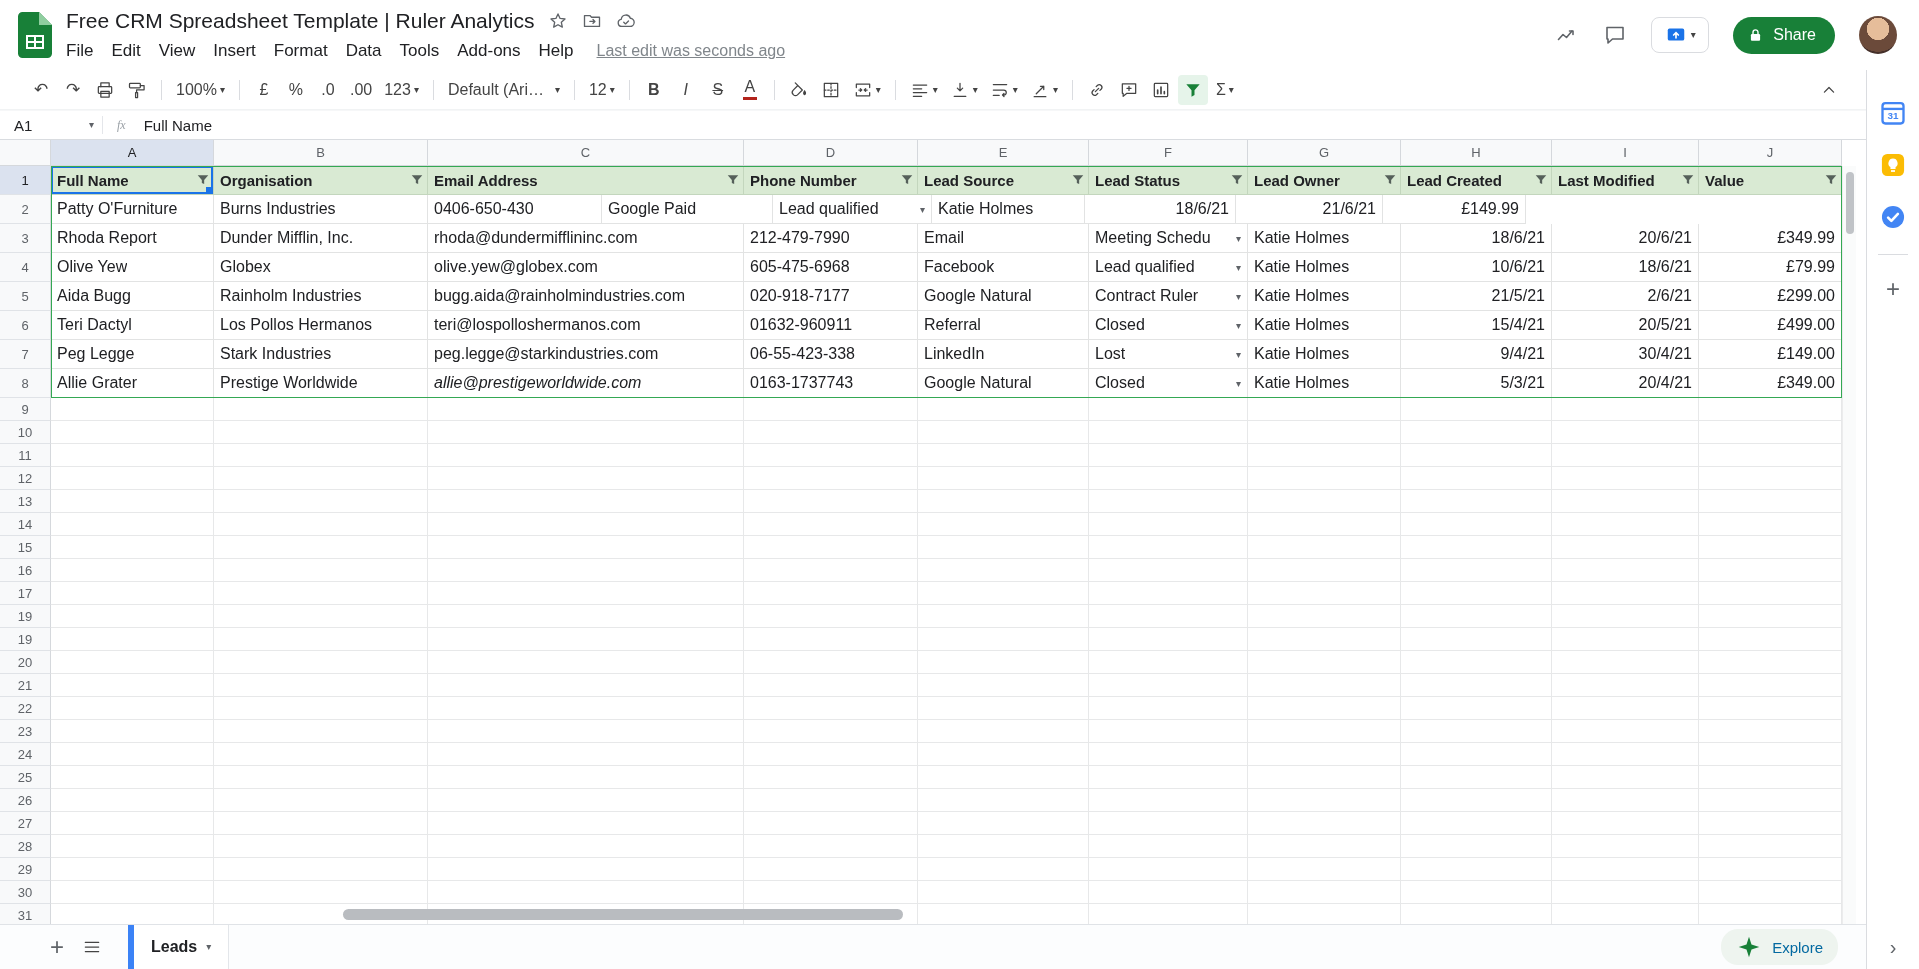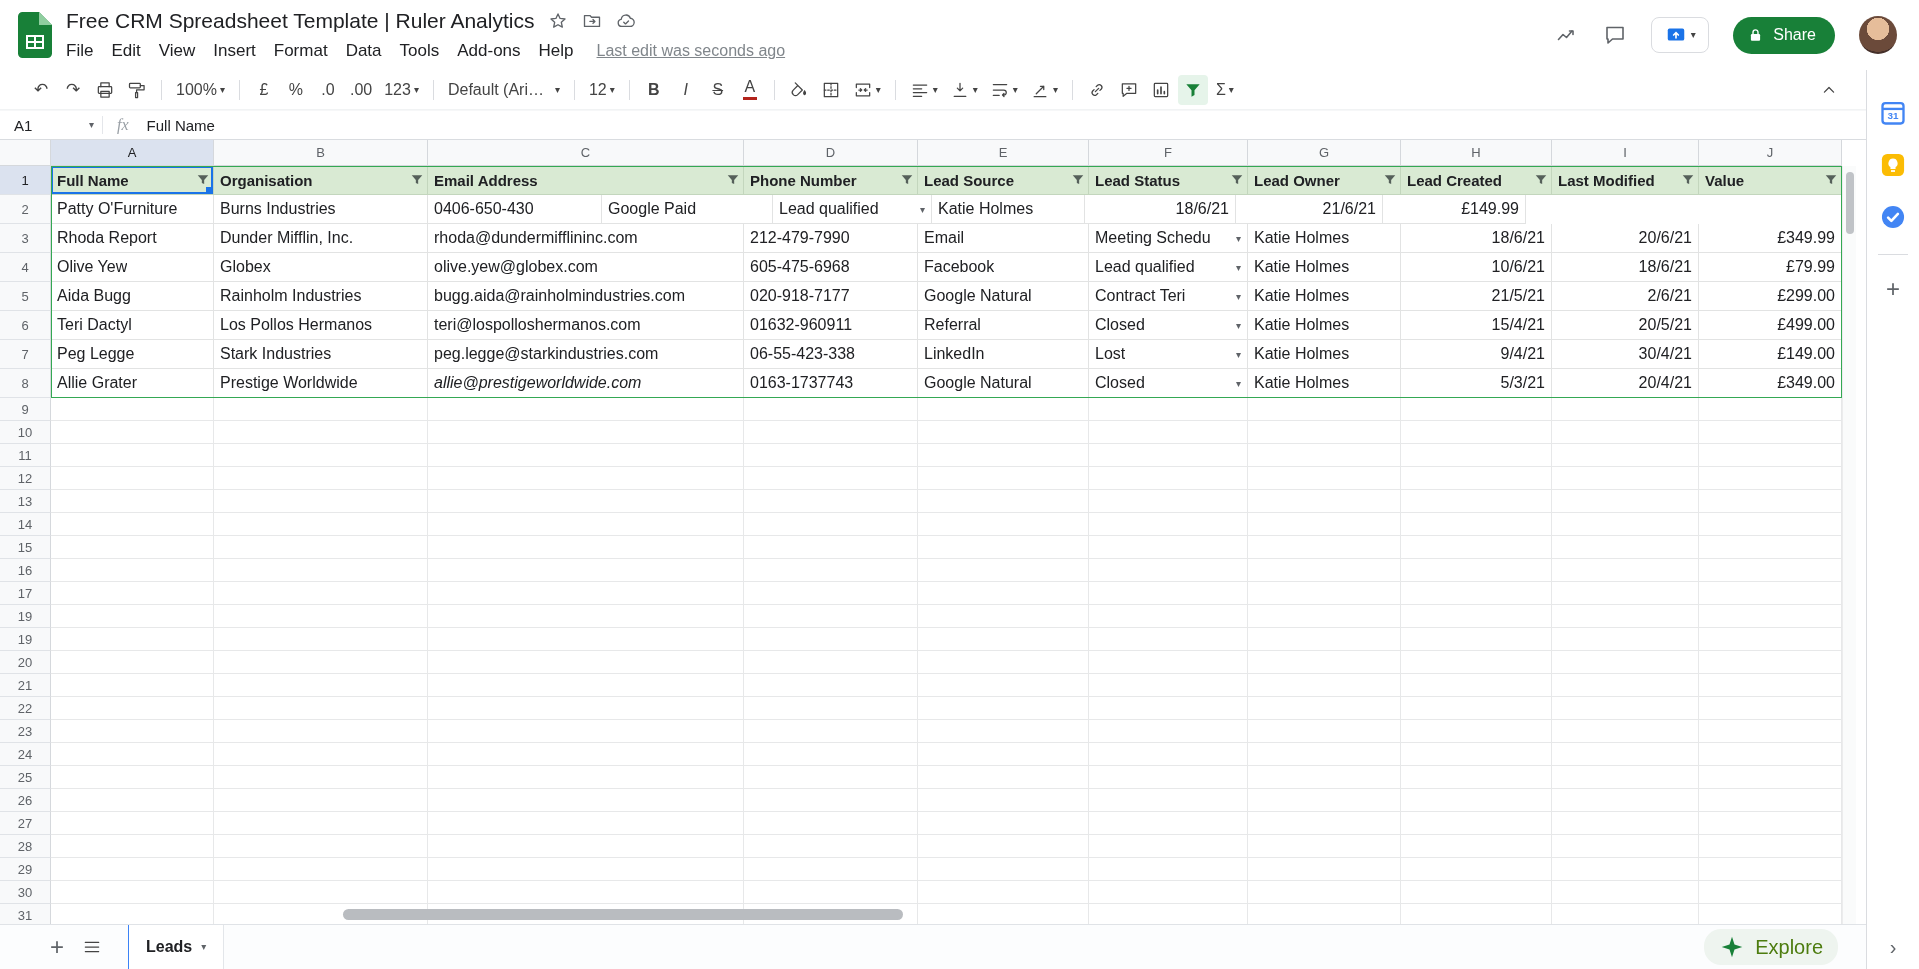--- a/index.html
+++ b/index.html
@@ -41,21 +41,21 @@
   .fontname{max-width:100px;overflow:hidden;white-space:nowrap;font-size:16px;color:#444;}
   .filter-active{background:#e6f4ea;}
   .toolbar-spacer{flex:1;}
   .collapse{margin-right:22px;}
 
   
   .formulabar{position:absolute;top:110px;left:0;width:1866px;height:30px;background:#fff;display:flex;align-items:center;border-bottom:1px solid #d9dce0;border-top:1px solid #f6f7f8;}
   .namebox{width:102px;height:100%;display:flex;align-items:center;padding:0 8px 0 14px;font-size:15px;cursor:pointer;}
   .namebox .crt{margin-left:auto;color:#5f6368;}
   .fb-sep{width:1px;height:18px;background:#e4e6ea;}
-  .fx{font-style:italic;font-family:"Liberation Serif","DejaVu Serif",serif;color:#9aa0a6;font-size:16px;margin:0 18px 0 14px;}
+  .fx{font-style:italic;font-family:"Liberation Serif","DejaVu Serif",serif;color:#9aa0a6;font-size:12px;margin:0 18px 0 14px;}
   .fvalue{font-size:15px;color:#202124;cursor:text;}
 
   
   .grid{position:absolute;top:140px;left:0;width:1856px;height:784px;overflow:hidden;background:#fff;}
   .corner{position:absolute;left:0;top:0;width:51px;height:26px;background:#f8f9fa;border-right:1px solid #d5d8dc;border-bottom:1px solid #d5d8dc;z-index:4;}
   .colheads{position:absolute;left:51px;top:0;height:26px;display:flex;z-index:3;}
   .col-h{height:26px;background:#f8f9fa;border-right:1px solid #d5d8dc;border-bottom:1px solid #d5d8dc;color:#5f6368;font-size:13px;display:flex;align-items:center;justify-content:center;cursor:pointer;}
   .col-h.hl,.row-h.hl{background:#dbe2ef;color:#202124;}
   .rowheads{position:absolute;left:0;top:26px;width:51px;z-index:3;}
   .row-h{width:51px;background:#f8f9fa;border-right:1px solid #d5d8dc;border-bottom:1px solid #e0e3e7;color:#5f6368;font-size:13px;display:flex;align-items:center;justify-content:center;cursor:pointer;}
@@ -79,24 +79,24 @@
   .rail{position:absolute;top:70px;right:0;width:53px;height:899px;background:#fff;border-left:1px solid #dadce0;display:flex;flex-direction:column;align-items:center;padding-top:28px;gap:22px;}
   .rail-ic{width:30px;height:30px;display:flex;align-items:center;justify-content:center;cursor:pointer;}
   .rail-sep{width:30px;height:1px;background:#dadce0;}
   .rail-plus{font-size:24px;color:#5f6368;cursor:pointer;line-height:1;}
   .rail-chevron{position:absolute;bottom:10px;font-size:20px;color:#5f6368;cursor:pointer;}
 
   
   .sheetbar{position:absolute;top:924px;left:0;width:1866px;height:45px;background:#fcfdfe;border-top:1px solid #e0e3e7;display:flex;align-items:center;padding:0 28px 0 42px;}
   .sb-plus{font-size:24px;color:#5f6368;width:30px;text-align:center;cursor:pointer;line-height:1;}
   .sb-burger{margin-left:10px;display:flex;align-items:center;cursor:pointer;}
-  .tab{margin-left:26px;height:100%;display:flex;align-items:center;gap:9px;padding:0 17px;background:#fff;border-left:1px solid #3b82f6;border-right:1px solid #e3e6ea;font-size:16px;font-weight:bold;color:#202124;cursor:pointer;}
+  .tab{margin-left:26px;height:100%;display:flex;align-items:center;gap:9px;padding:0 17px;background:#fff;border-left:6px solid #3b82f6;border-right:1px solid #e3e6ea;font-size:16px;font-weight:bold;color:#202124;cursor:pointer;}
   .tab .crt{color:#5f6368;}
   .explore{margin-left:auto;display:flex;align-items:center;gap:10px;padding:5px 15px;border-radius:17px;background:#eef4ef;cursor:pointer;}
-  .explore span{color:#4d7c0f;font-size:20px;}
+  .explore span{color:#0369a1;font-size:15px;}
 </style>
 </head>
 <body>
 
 <header class="topbar">
   <div class="logo">
     <svg viewBox="0 0 34 46" width="34" height="46">
       <path d="M21 0H4.5A4.5 4.5 0 0 0 0 4.5v37A4.5 4.5 0 0 0 4.5 46h25a4.5 4.5 0 0 0 4.5-4.5V13L21 0z" fill="#188038"></path>
       <path d="M21 0v13h13z" fill="#8fce9f"></path>
       <g stroke="#fff" stroke-width="2" fill="none">
@@ -549,21 +549,21 @@
         <div class="cell" style="width: 316px;">
           <span class="ctxt">bugg.aida@rainholmindustries.com</span>
         </div>
         <div class="cell" style="width: 174px;">
           <span class="ctxt">020-918-7177</span>
         </div>
         <div class="cell" style="width: 171px;">
           <span class="ctxt">Google Natural</span>
         </div>
         <div class="cell" style="width: 159px;">
-          <span class="ctxt">Contract Teri</span>
+          <span class="ctxt">Contract Ruler</span>
           <span class="dd">▾</span>
         </div>
         <div class="cell" style="width: 153px;">
           <span class="ctxt">Katie Holmes</span>
         </div>
         <div class="cell num" style="width: 151px;">
           <span class="ctxt">21/5/21</span>
         </div>
         <div class="cell num" style="width: 147px;">
           <span class="ctxt">2/6/21</span>

